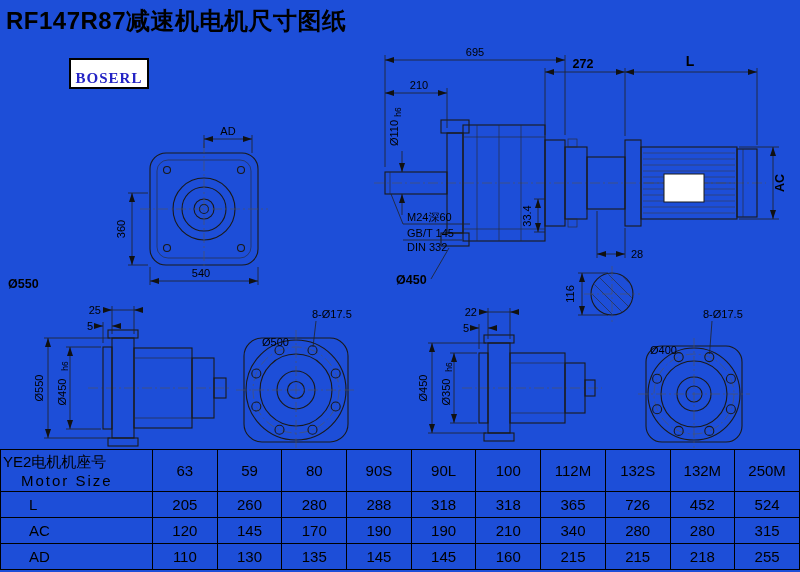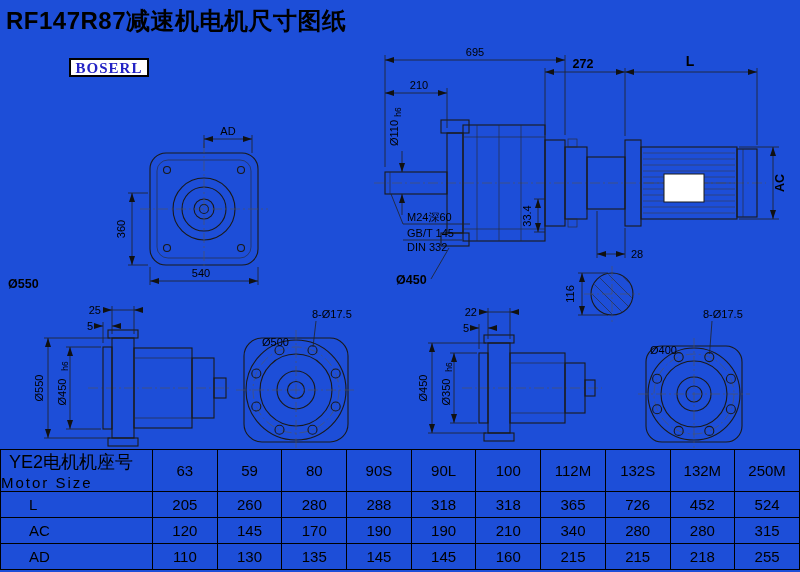--- a/index.html
+++ b/index.html
@@ -6,22 +6,22 @@
   html,body { background:#fff; }
   .page {
     position:relative; width:800px; height:572px; background:#1d4ed8;
     overflow:hidden; font-family:"Liberation Sans", sans-serif; color:#000;
   }
   .title {
     position:absolute; left:6px; top:5px;
     font-size:24px; font-weight:bold; letter-spacing:0.5px; color:#000;
   }
   .logo {
-    position:absolute; left:69px; top:58px; width:80px; height:19px;
-    border:2px solid #000; display:flex; align-items:flex-start; justify-content:center;
+    position:absolute; left:69px; top:58px; width:80px; height:31px;
+    border:2px solid #000; display:flex; align-items:flex-end; justify-content:center;
     background:#fff;
   }
   .logo span {
     color:#2323c4; font-weight:bold; font-size:15px; letter-spacing:1px;
     font-family:"Liberation Serif", serif;
   }
   .drawing { position:absolute; left:0; top:36px; width:800px; height:412px; }
   .drawing text { font-size:11px; fill:#000; font-family:"Liberation Sans", sans-serif; }
   .drawing .b  { font-size:12.5px; font-weight:bold; }
   .drawing .bl { font-size:14px;  font-weight:bold; }
@@ -35,22 +35,22 @@
   .size-table {
     position:absolute; left:0; top:449px; width:800px;
     border-collapse:collapse; table-layout:fixed; font-size:15px;
   }
   .size-table th, .size-table td {
     border:1px solid #000; text-align:center; font-weight:normal; padding:0;
     overflow:hidden; white-space:nowrap;
   }
   .size-table tr.hdr th { height:42px; }
   .size-table tr.row td { height:26px; }
-  .size-table .hd1 { font-size:18px; text-align:left; padding-left:8px; }
-  .size-table .hd2 { font-size:15px; letter-spacing:2px; text-align:left; }
+  .size-table .hd1 { font-size:15px; text-align:left; padding-left:2px; }
+  .size-table .hd2 { font-size:15px; letter-spacing:2px; text-align:left; padding-left:20px; }
   .size-table .rl  { text-align:left; padding-left:28px; }
 </style>
 </head>
 <body>
 
 <div class="page">
 
   <div class="title">RF147R87减速机电机尺寸图纸</div>
 
   <div class="logo">

